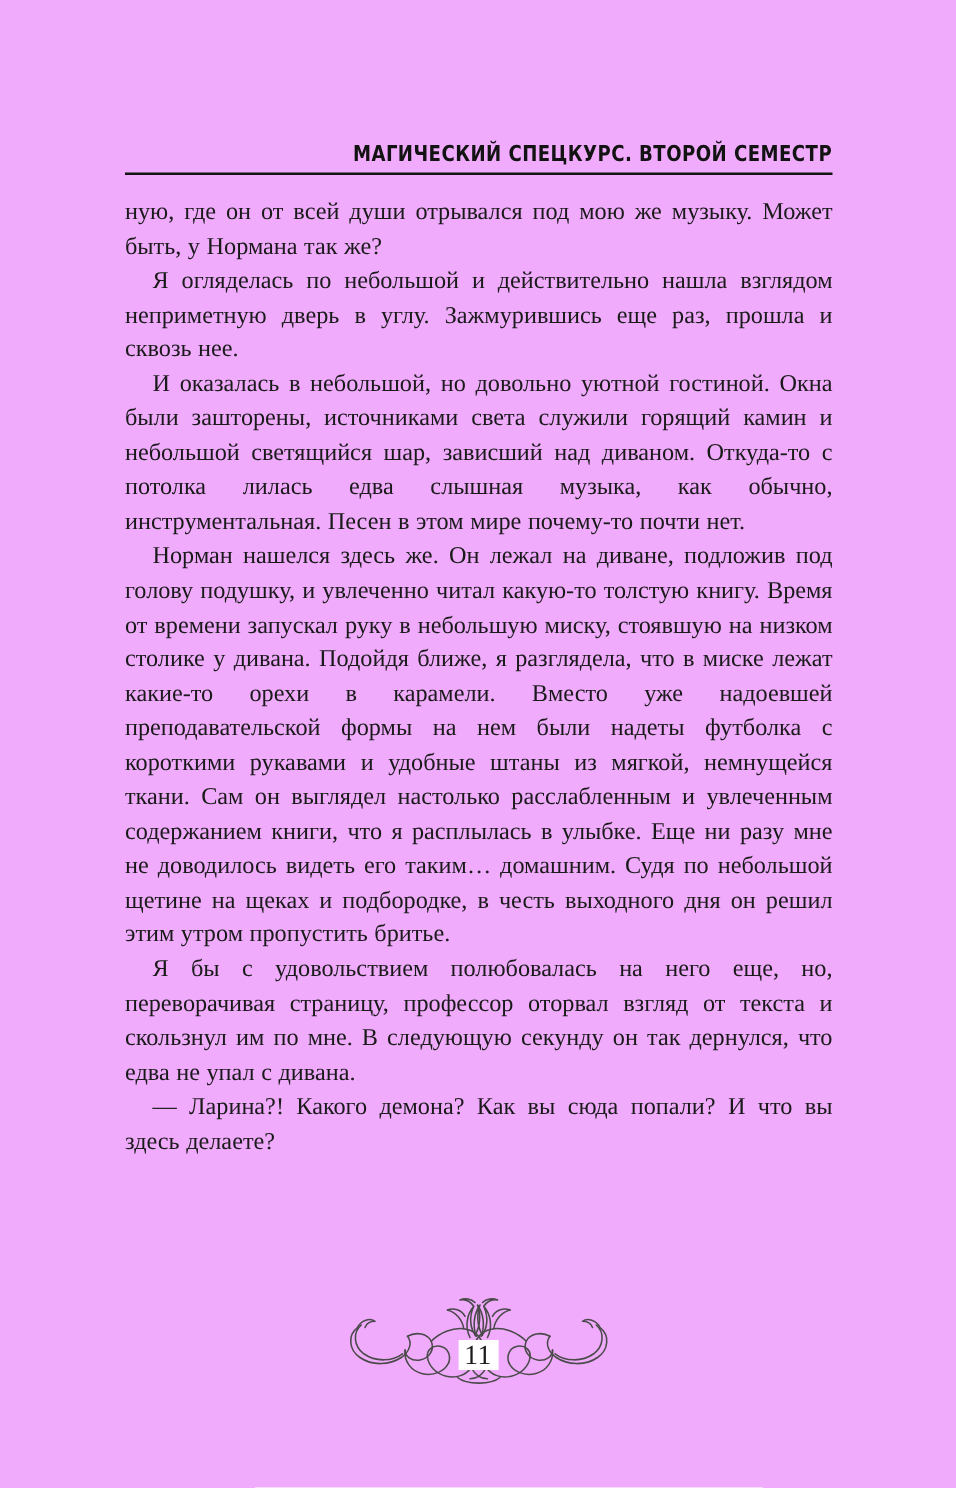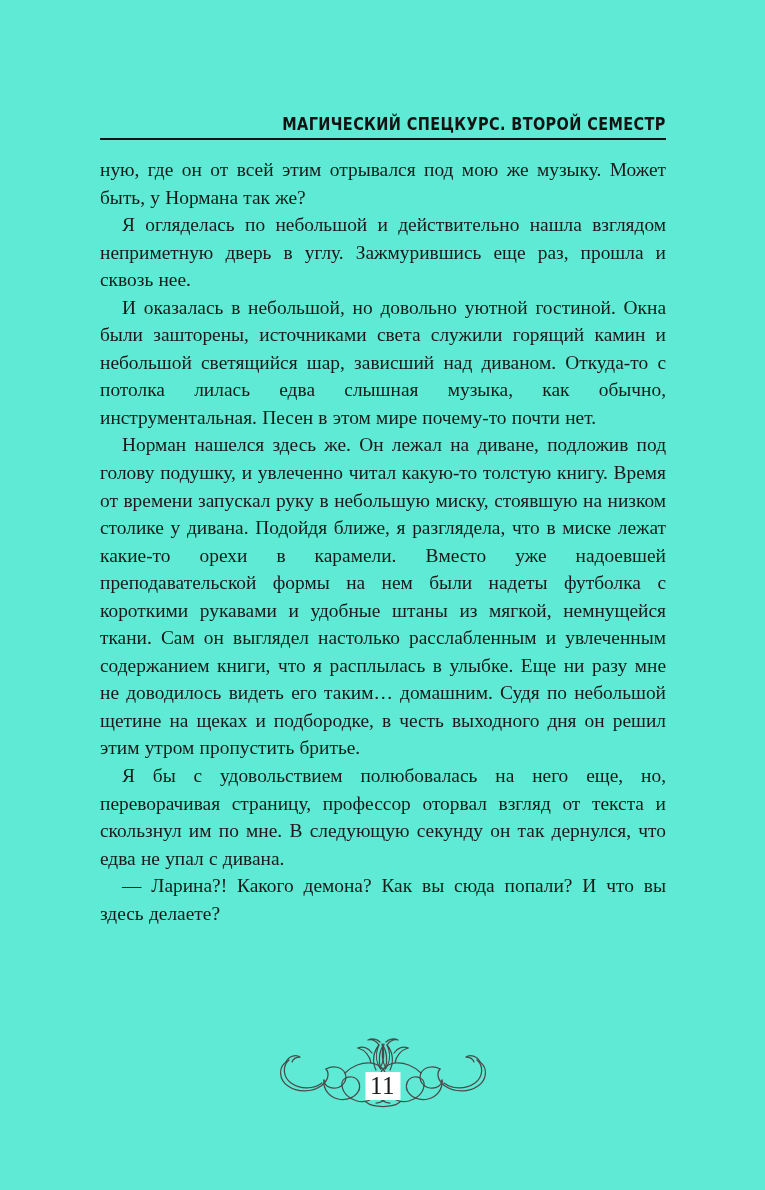--- a/index.html
+++ b/index.html
@@ -12,21 +12,21 @@
     height: 1190px;
     position: relative;
     font-family: "Liberation Serif", "DejaVu Serif", serif;
     color: #1a1a1a;
     overflow: hidden;
   }
 
   .page {
     position: absolute;
     inset: 0;
-    background: #5eead4;
+    background: #f0abfc;
   }
 
   
   .runhead {
     position: absolute;
     left: 100px;
     top: 104px;
     width: 566px;
     height: 36px;
   }
@@ -93,40 +93,40 @@
     display: block;
     width: 100%;
     height: 100%;
   }
   .folio {
     position: absolute;
     left: 50%;
     top: 36px;
     transform: translateX(-50%);
     font-family: "Liberation Serif", "DejaVu Serif", serif;
-    font-size: 25px;
+    font-size: 22px;
     color: #1a1a1a;
     letter-spacing: 0.5px;
     background: #ffffff;
     padding: 0 5px;
     line-height: 1.1;
   }
 </style>
 </head>
 <body>
 
 <div class="page">
 
   <div class="runhead">
     <div class="runhead-title">МАГИЧЕСКИЙ СПЕЦКУРС. ВТОРОЙ СЕМЕСТР</div>
     <div class="runhead-rule"></div>
   </div>
 
   <div class="textblock">
-    <p class="cont">ную, где он от всей этим отрывался под мою же музыку. Может быть, у Нормана так же?</p>
+    <p class="cont">ную, где он от всей души отрывался под мою же музыку. Может быть, у Нормана так же?</p>
     <p>Я огляделась по небольшой и действительно нашла взглядом неприметную дверь в углу. Зажмурившись еще раз, прошла и сквозь нее.</p>
     <p>И оказалась в небольшой, но довольно уютной гостиной. Окна были зашторены, источниками света служили горящий камин и небольшой светящийся шар, зависший над диваном. Откуда-то с потолка лилась едва слышная музыка, как обычно, инструментальная. Песен в этом мире почему-то почти нет.</p>
     <p>Норман нашелся здесь же. Он лежал на диване, подложив под голову подушку, и увлеченно читал какую-то толстую книгу. Время от времени запускал руку в небольшую миску, стоявшую на низком столике у дивана. Подойдя ближе, я разглядела, что в миске лежат какие-то орехи в карамели. Вместо уже надоевшей преподавательской формы на нем были надеты футболка с короткими рукавами и удобные штаны из мягкой, немнущейся ткани. Сам он выглядел настолько расслабленным и увлеченным содержанием книги, что я расплылась в улыбке. Еще ни разу мне не доводилось видеть его таким… домашним. Судя по небольшой щетине на щеках и подбородке, в честь выходного дня он решил этим утром пропустить бритье.</p>
     <p>Я бы с удовольствием полюбовалась на него еще, но, переворачивая страницу, профессор оторвал взгляд от текста и скользнул им по мне. В следующую секунду он так дернулся, что едва не упал с дивана.</p>
     <p>— Ларина?! Какого демона? Как вы сюда попали? И что вы здесь делаете?</p>
   </div>
 
   <div class="footer">
     <div class="ornament">
       <svg viewBox="0 0 214 86" fill="none" xmlns="http://www.w3.org/2000/svg" stroke="#4a4a4a" stroke-width="1.25" stroke-linecap="round" stroke-linejoin="round">

